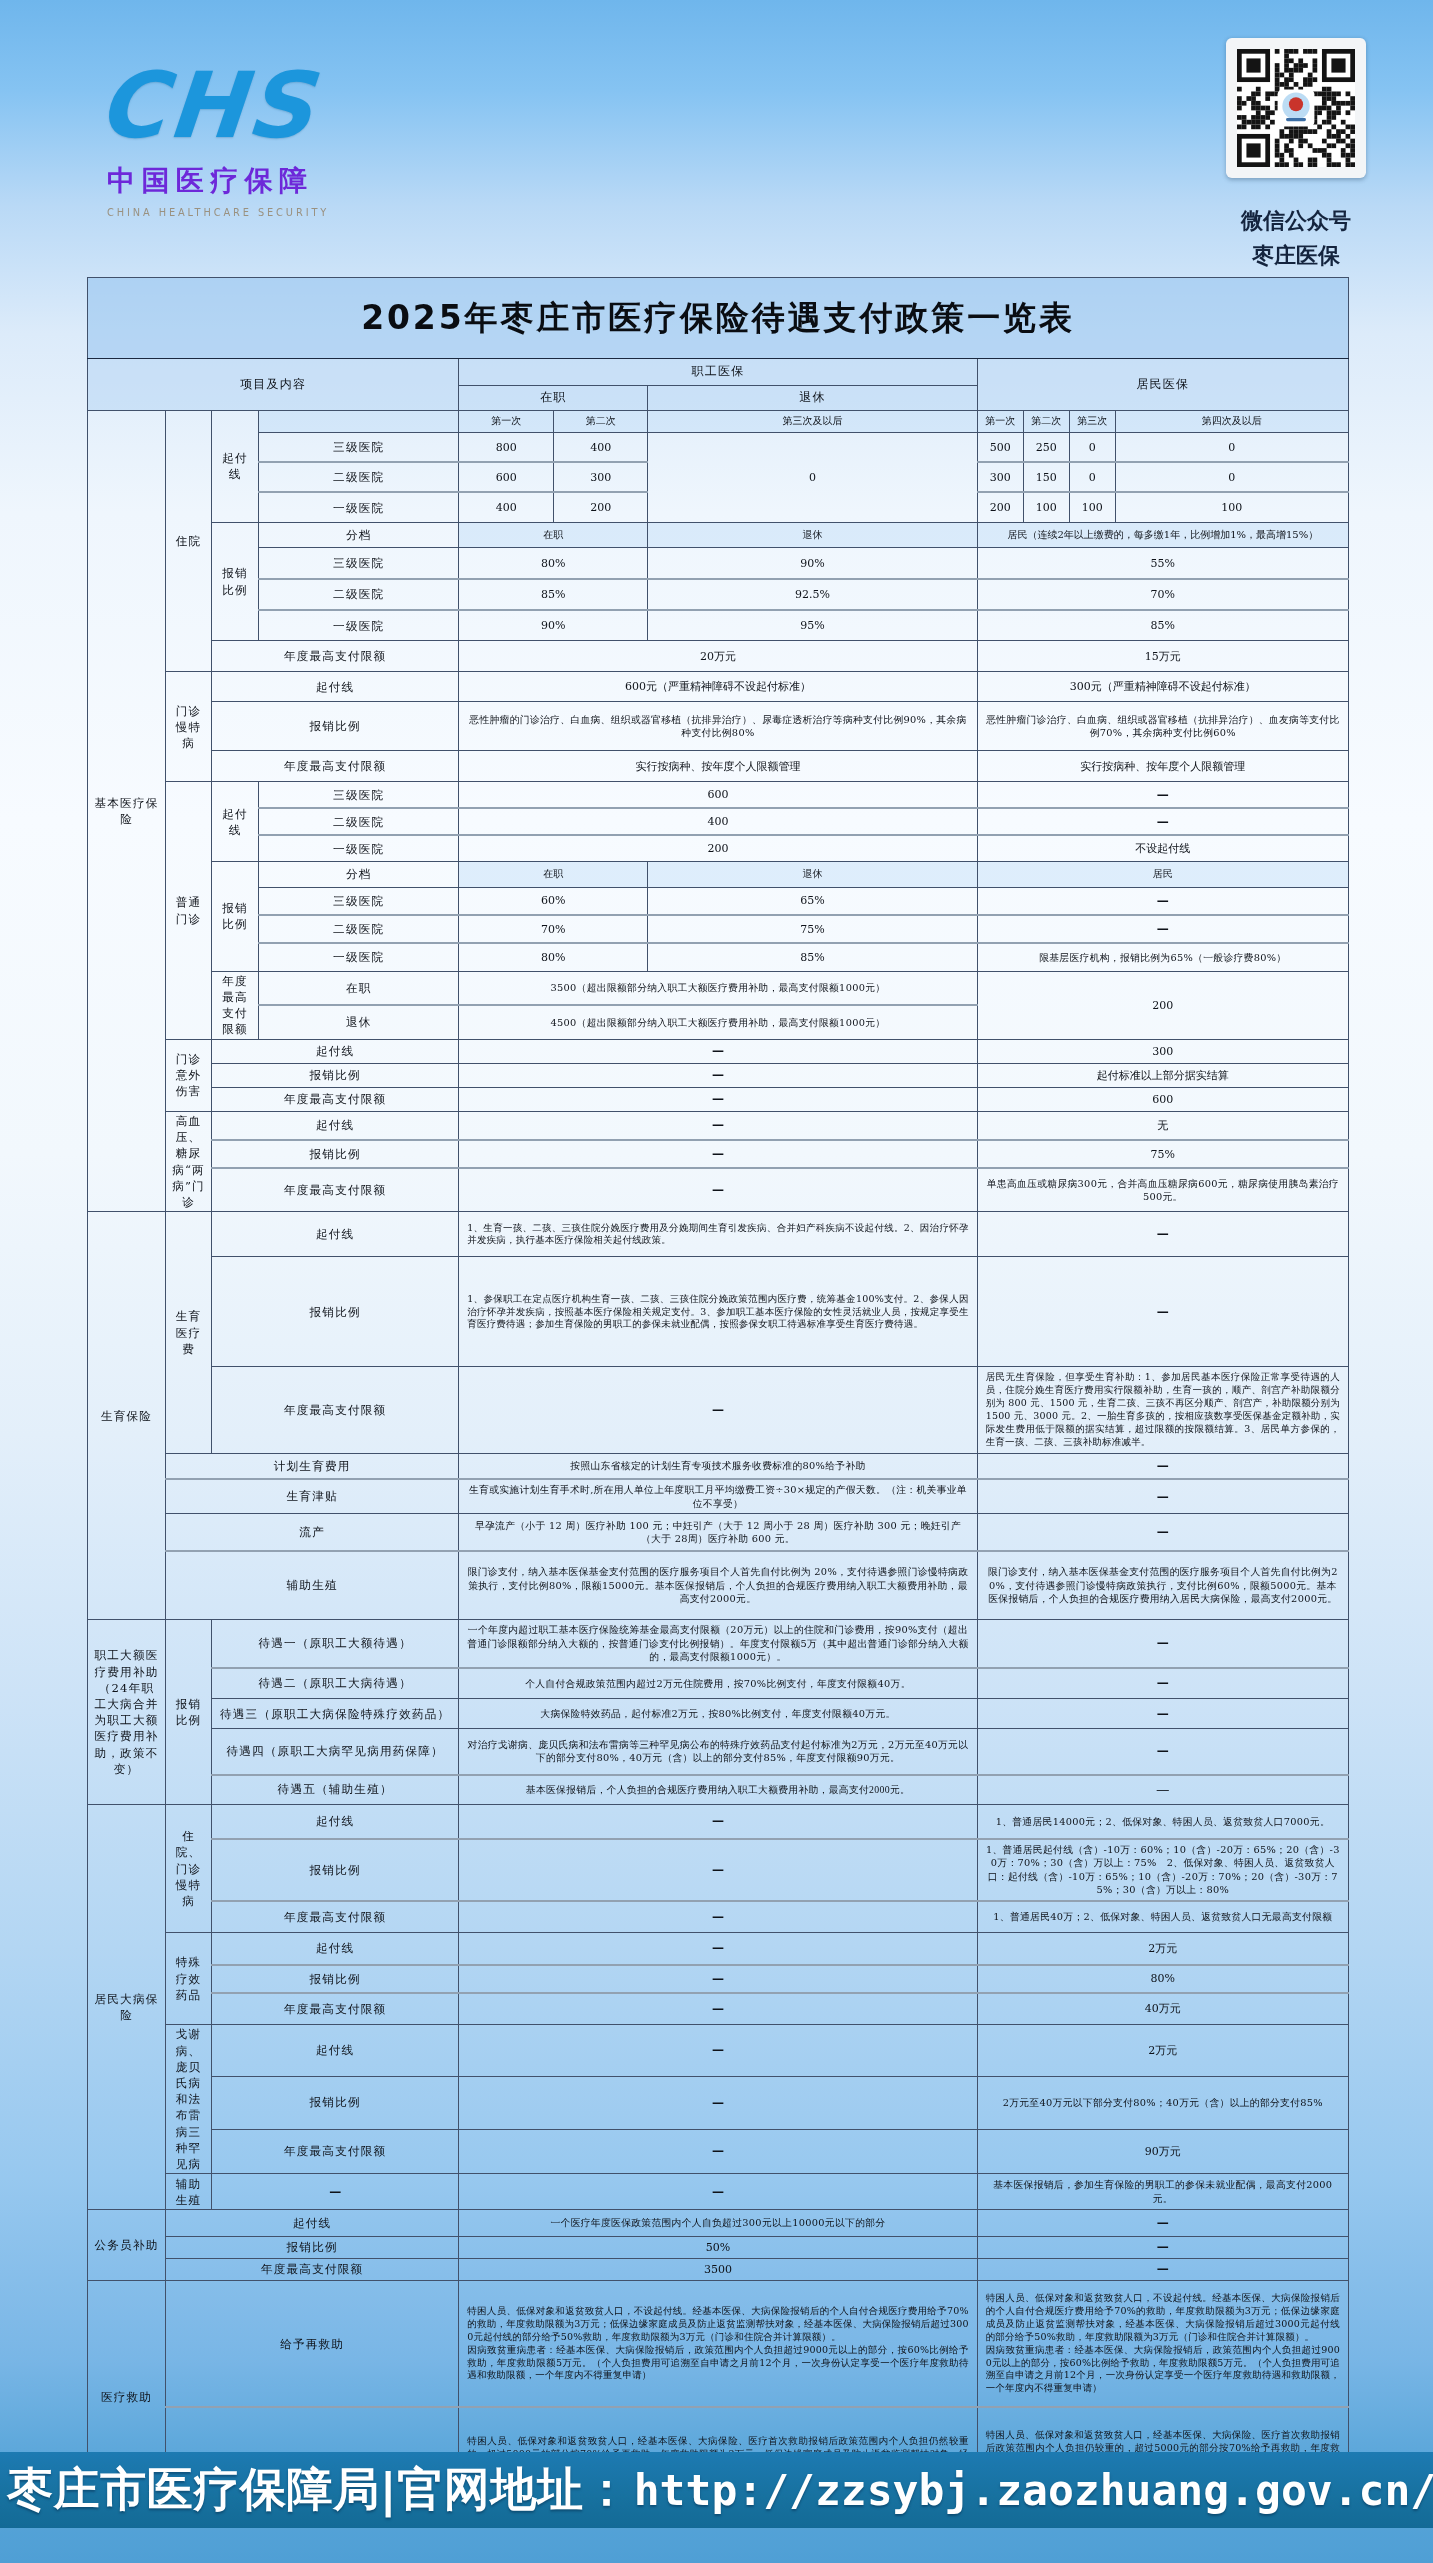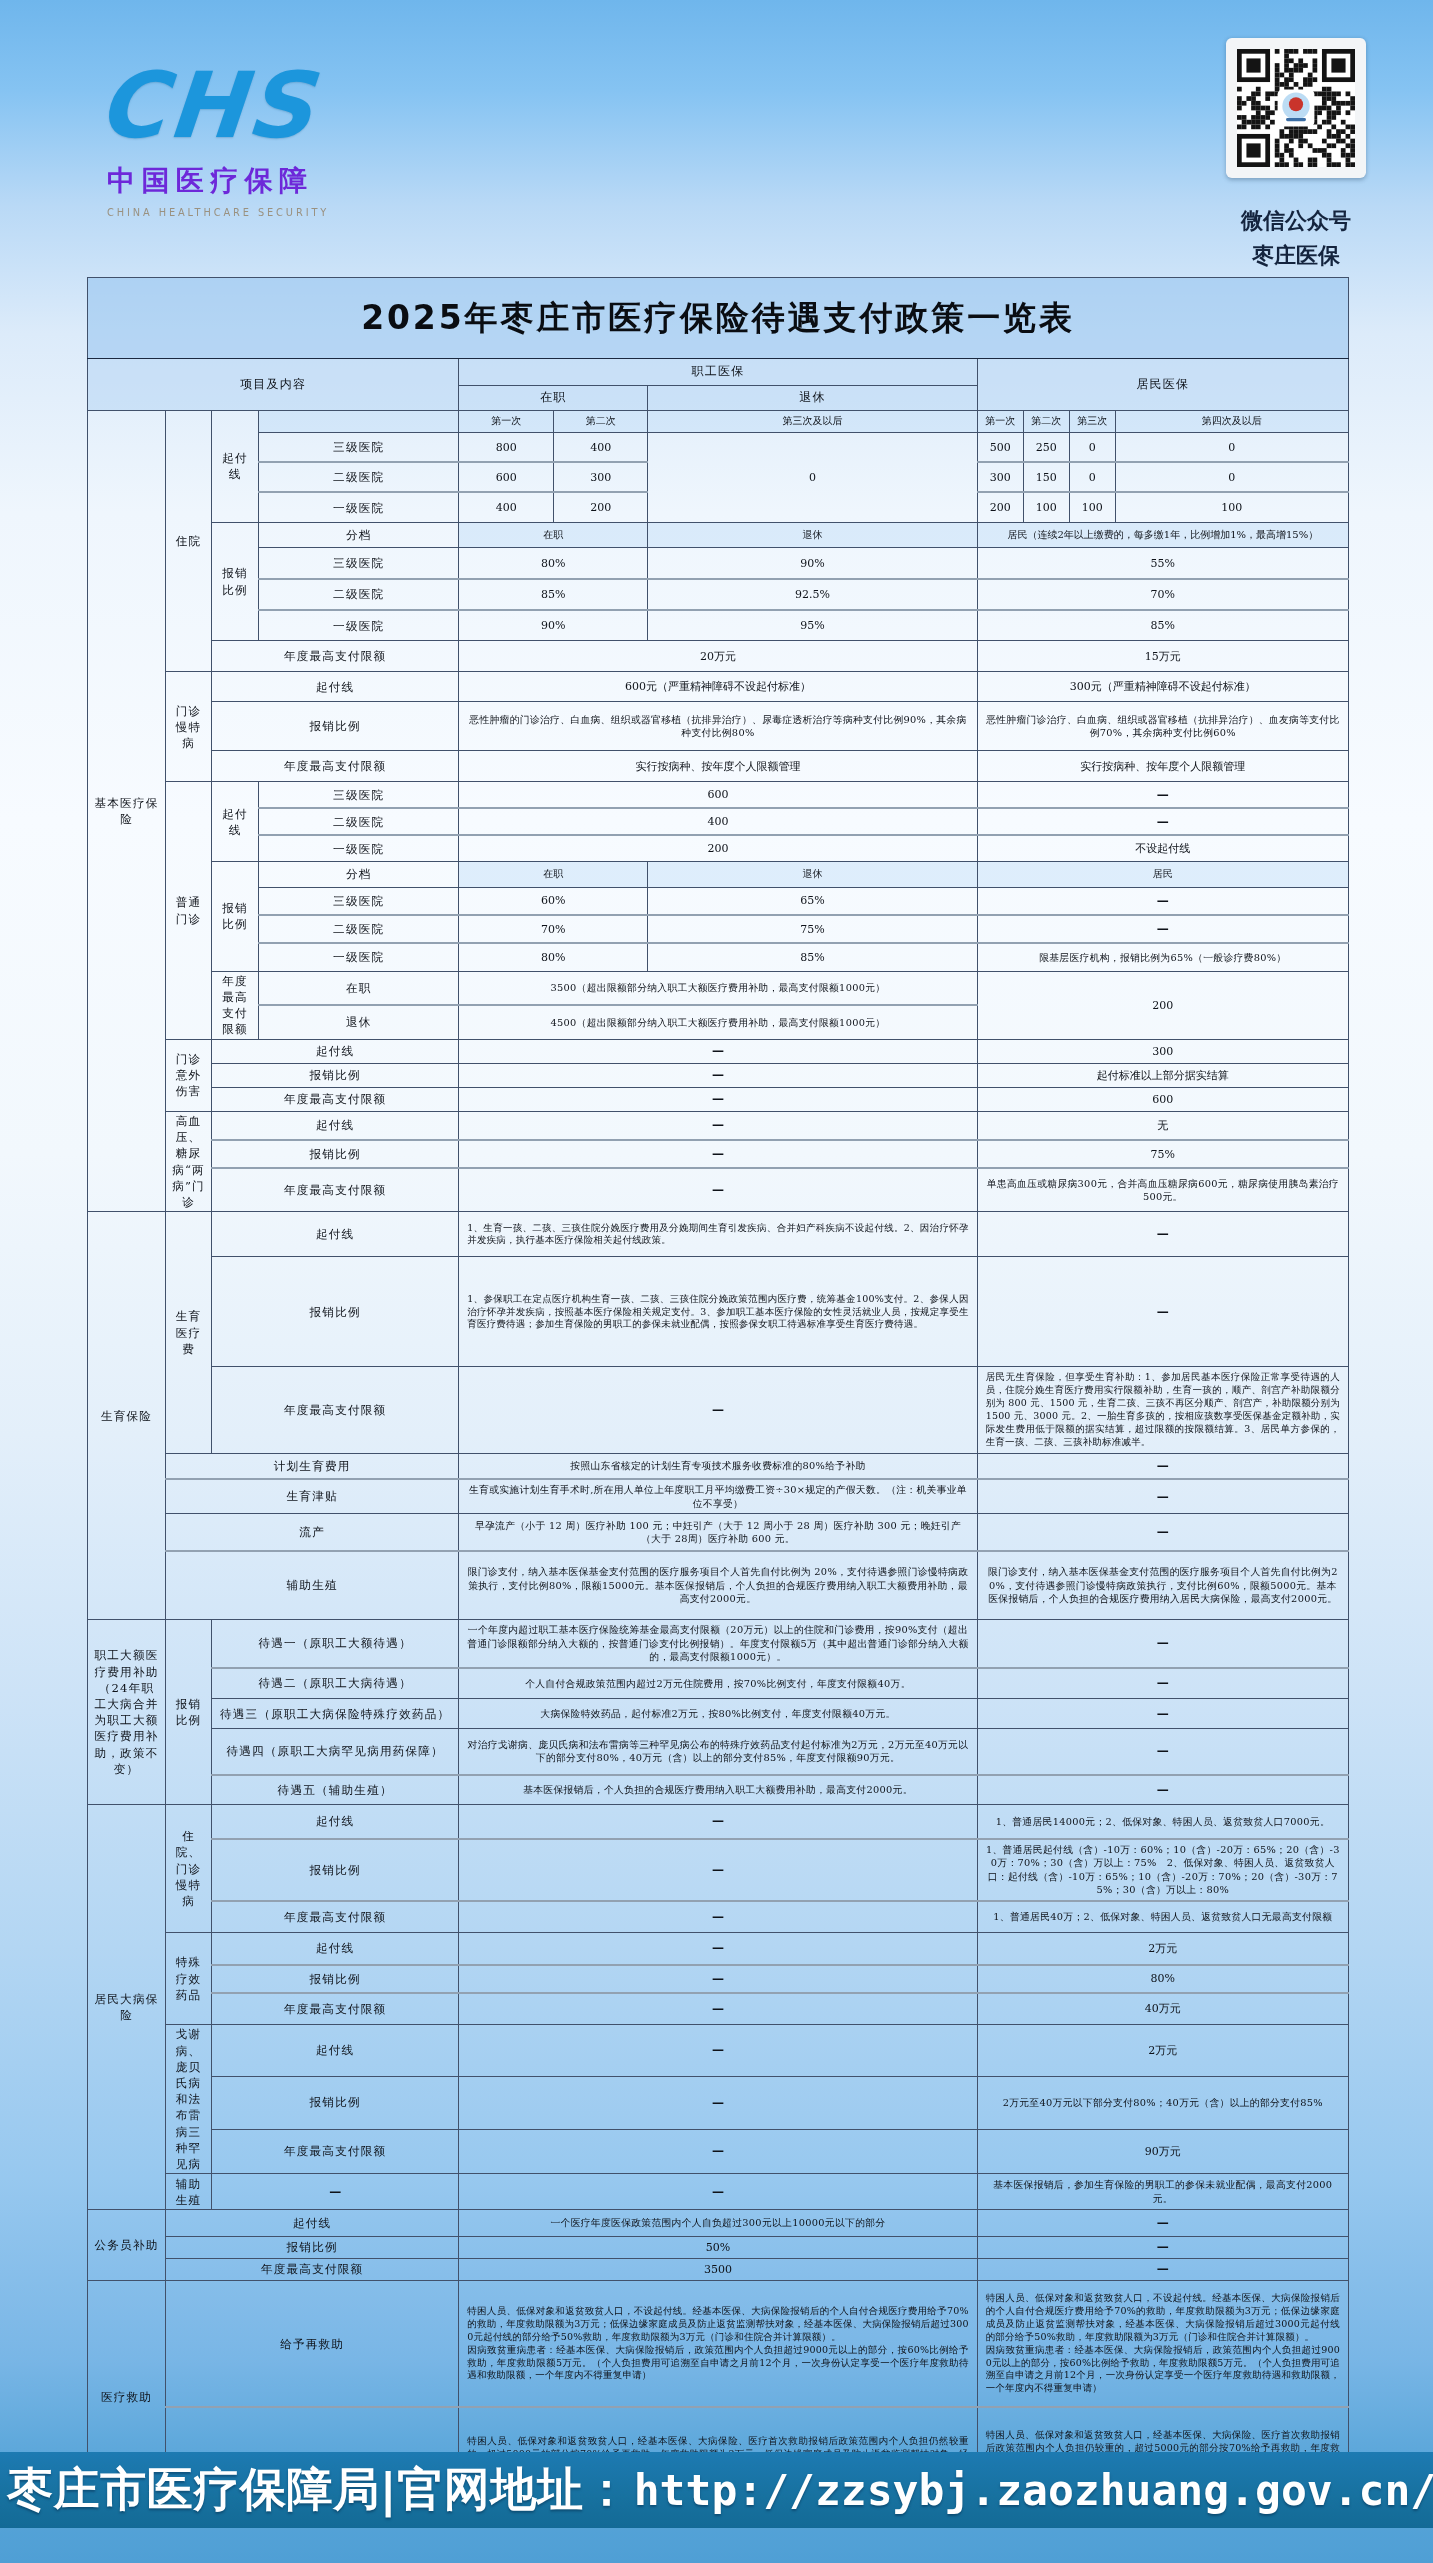--- a/index.html
+++ b/index.html
@@ -551,21 +551,21 @@
           <tr style="height: 30px;">
             <td colspan="2" class="lab">待遇三（原职工大病保险特殊疗效药品）</td>
             <td colspan="3" class="ctr">大病保险特效药品，起付标准2万元，按80%比例支付，年度支付限额40万元。</td>
             <td colspan="4" class="dash">—</td>
           </tr>
           <tr style="height: 46px;">
             <td colspan="2" class="lab">待遇四（原职工大病罕见病用药保障）</td>
             <td colspan="3" class="ctr">对治疗戈谢病、庞贝氏病和法布雷病等三种罕见病公布的特殊疗效药品支付起付标准为2万元，2万元至40万元以下的部分支付80%，40万元（含）以上的部分支付85%，年度支付限额90万元。</td>
             <td colspan="4" class="dash">—</td>
           </tr>
-          <tr class="g3" style="height: 30px;">
+          <tr class="g3" style="height: 30px; font-family: Liberation Serif, serif;">
             <td colspan="2" class="lab">待遇五（辅助生殖）</td>
             <td colspan="3" class="ctr">基本医保报销后，个人负担的合规医疗费用纳入职工大额费用补助，最高支付2000元。</td>
             <td colspan="4" class="dash">—</td>
           </tr>
           <tr class="d3" style="height: 34px;">
             <td rowspan="10" class="lab">居民大病保险</td>
             <td rowspan="3" class="lab">住院、门诊慢特病</td>
             <td colspan="2" class="lab">起付线</td>
             <td colspan="3" class="dash">—</td>
             <td colspan="4" class="ctr">1、普通居民14000元；2、低保对象、特困人员、返贫致贫人口7000元。</td>

